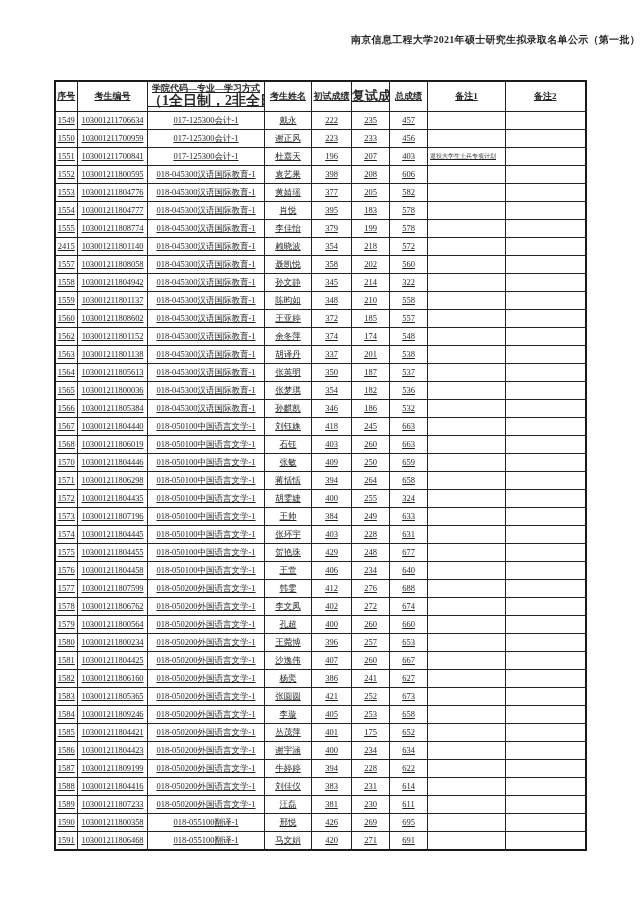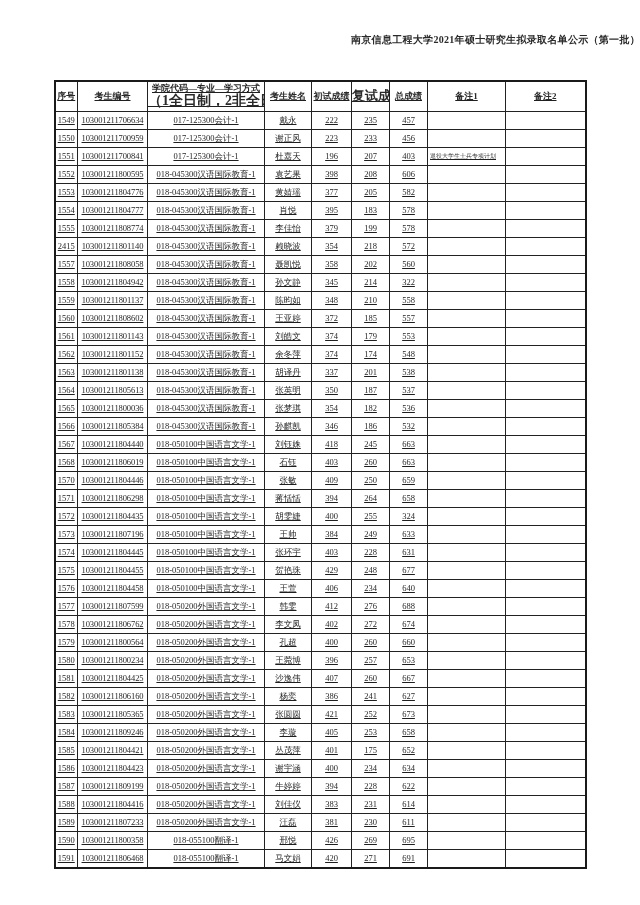--- a/index.html
+++ b/index.html
@@ -227,31 +227,20 @@
           <td>103001211808602</td>
           <td>018-045300汉语国际教育-1</td>
           <td>王亚婷</td>
           <td>372</td>
           <td>185</td>
           <td>557</td>
           <td></td>
           <td></td>
         </tr>
         <tr>
-          <td>1561</td>
-          <td>103001211801143</td>
-          <td>018-045300汉语国际教育-1</td>
-          <td>刘皓文</td>
-          <td>374</td>
-          <td>179</td>
-          <td>553</td>
-          <td></td>
-          <td></td>
-        </tr>
-        <tr>
           <td>1562</td>
           <td>103001211801152</td>
           <td>018-045300汉语国际教育-1</td>
           <td>余冬萍</td>
           <td>374</td>
           <td>174</td>
           <td>548</td>
           <td></td>
           <td></td>
         </tr>

